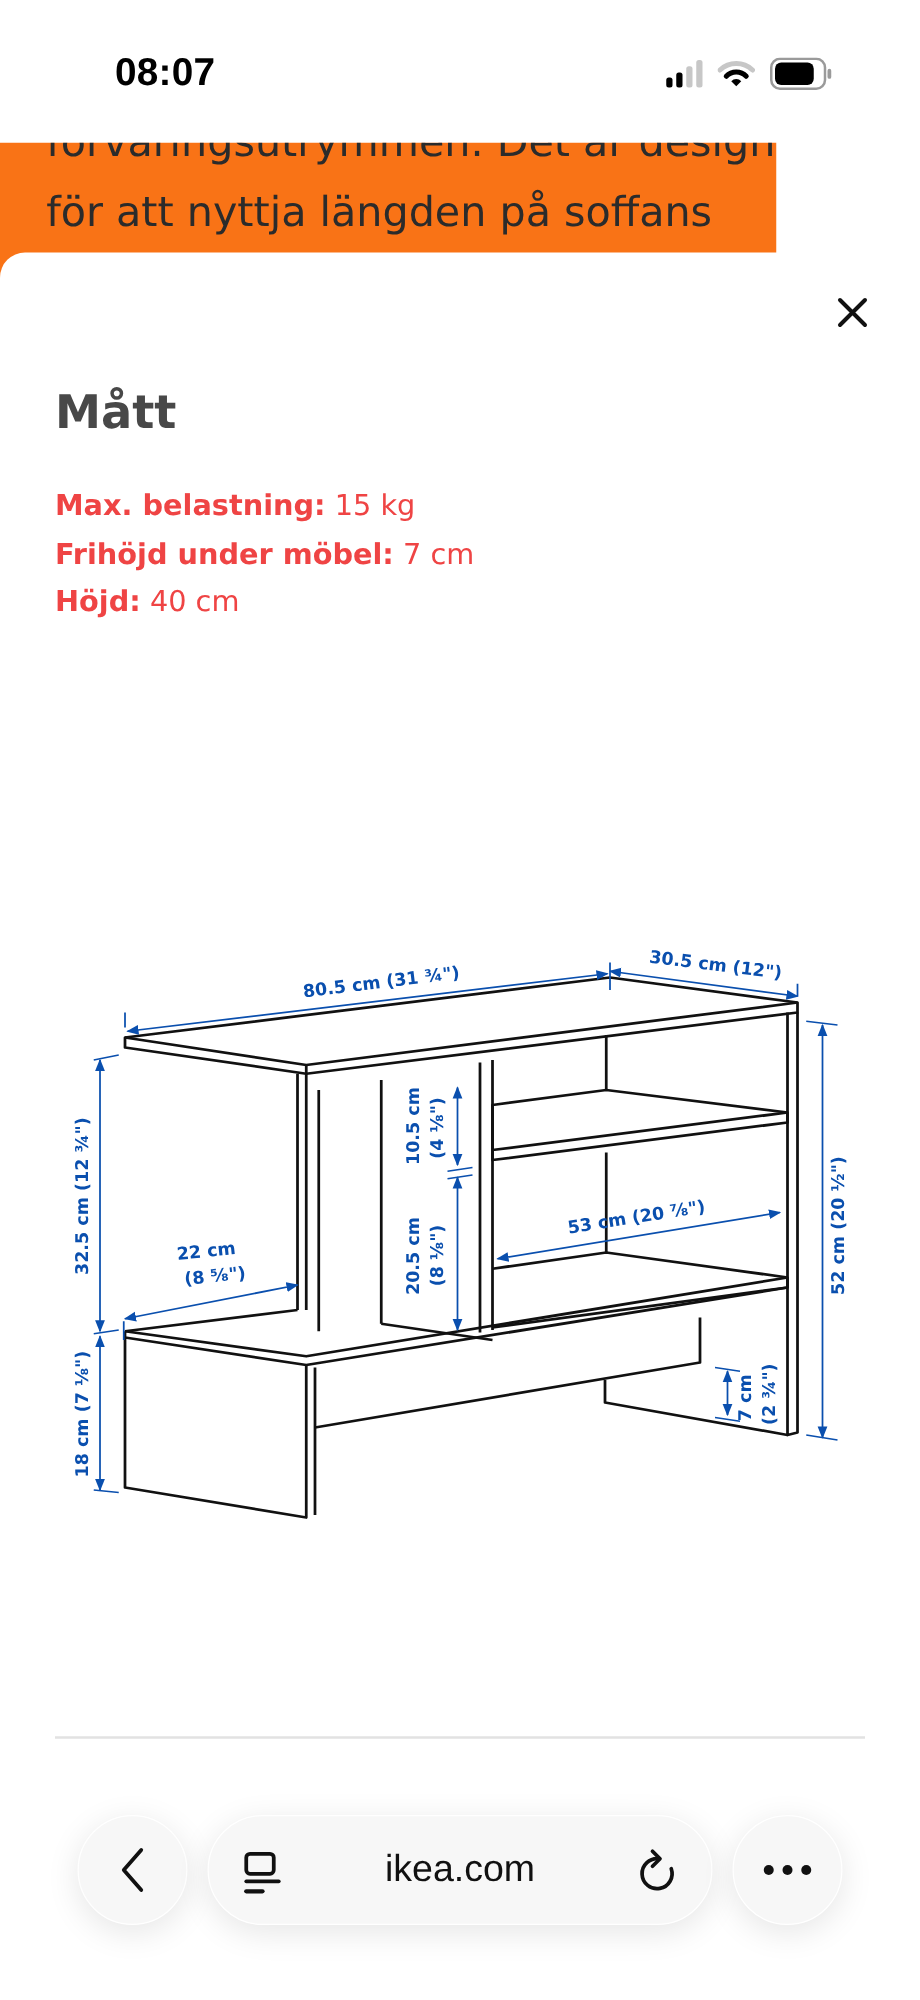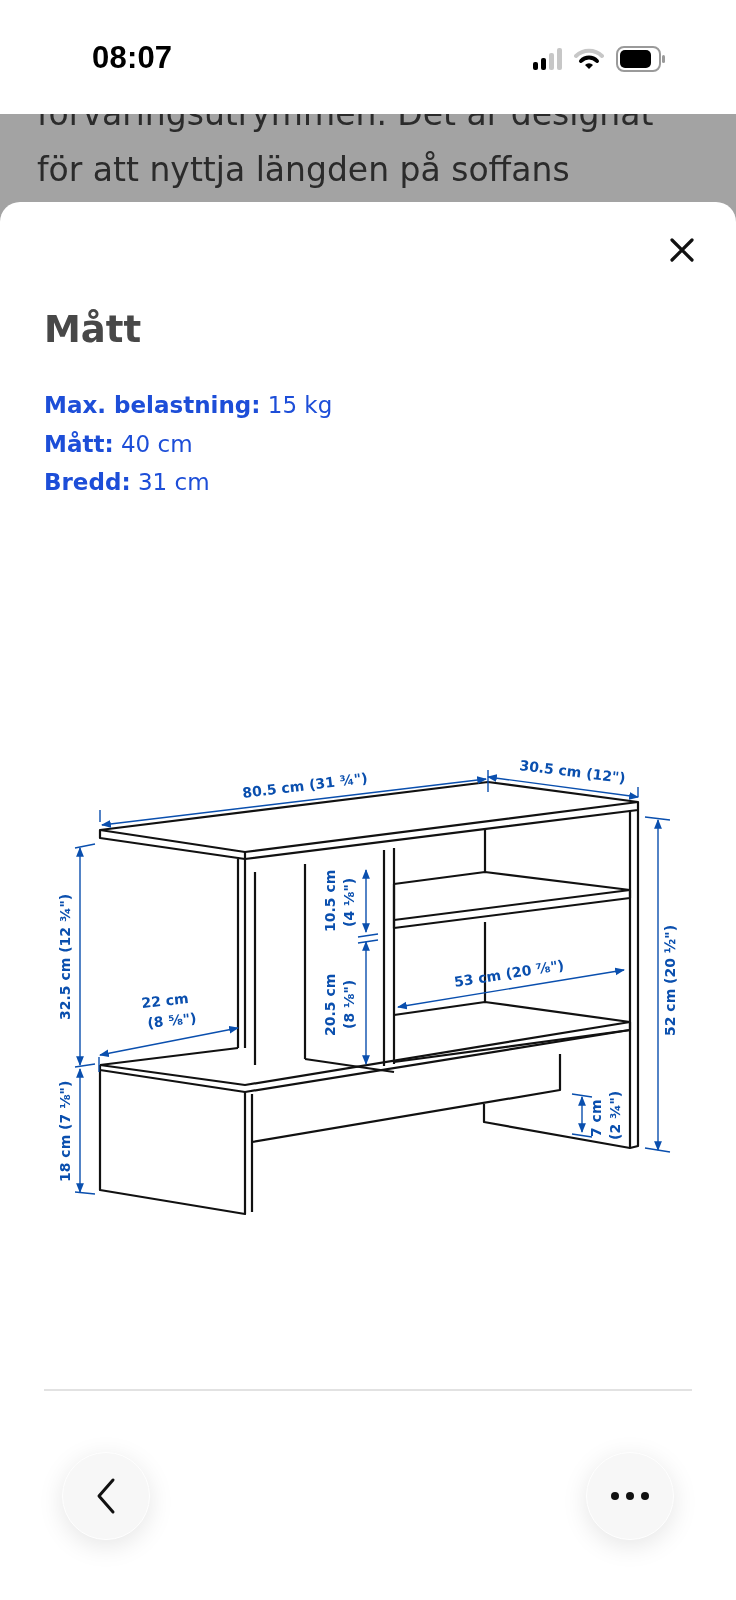--- a/index.html
+++ b/index.html
@@ -8,31 +8,31 @@
 
   
   .status-bar { position: absolute; top: 0; left: 0; width: 736px; height: 114px; background: #ffffff; z-index: 3; }
   .status-time { position: absolute; left: 92px; top: 40px; font-family: "Liberation Sans", sans-serif; font-weight: 700; font-size: 31px; color: #000; letter-spacing: 0.2px; }
   .status-icons { position: absolute; right: 70px; top: 46px; display: flex; align-items: center; gap: 12px; }
   .signal { display: flex; align-items: flex-end; gap: 3px; height: 22px; }
   .signal span { width: 5px; border-radius: 2px; background: #000; }
   .signal span.dim { background: #c7c7c7; }
 
   
-  .backdrop { position: absolute; top: 114px; left: 0; width: 736px; height: 110px; background: #a3a3a3; overflow: hidden; z-index: 1; text-align: center; }
+  .backdrop { position: absolute; top: 114px; left: 0; width: 621px; height: 110px; background: #f97316; overflow: hidden; z-index: 1; text-align: center; }
   .backdrop-line { position: absolute; left: 37px; font-family: "DejaVu Sans", sans-serif; font-size: 33px; color: #2b2b2b; white-space: nowrap; }
   .backdrop-line.l1 { top: -20px; }
   .backdrop-line.l2 { top: 36px; }
 
   
   .sheet { position: absolute; top: 202px; left: 0; width: 736px; height: 1106px; background: #ffffff; border-radius: 20px 20px 0 0; z-index: 2; }
   .close-btn { position: absolute; right: 36px; top: 30px; width: 36px; height: 36px; cursor: pointer; }
   .title { position: absolute; left: 44px; top: 106px; font-family: "DejaVu Sans", sans-serif; font-weight: 700; font-size: 37px; color: #484848; }
   .specs { position: absolute; left: 44px; top: 184px; list-style: none; }
-  .specs li { font-family: "DejaVu Sans", sans-serif; font-size: 23px; line-height: 38.5px; color: #1d4ed8; white-space: nowrap; }
+  .specs li { font-family: "DejaVu Sans", sans-serif; font-size: 23px; line-height: 38.5px; color: #ef4444; white-space: nowrap; }
   .specs .k { font-weight: 700; }
   .diagram { position: absolute; left: 50px; top: 540px; width: 640px; height: 480px; }
   .divider { position: absolute; left: 44px; top: 1187px; width: 648px; height: 2px; background: #e2e2e2; }
 
   
   .toolbar { position: absolute; left: 0; top: 1400px; width: 736px; height: 200px; background: linear-gradient(#ffffff00, #ffffff 30%); z-index: 4; }
   .tb-btn { position: absolute; background: #f7f7f7; border: 1px solid #ffffff; box-shadow: 0 6px 26px rgba(0,0,0,0.10); display: flex; align-items: center; justify-content: center; cursor: pointer; }
   .back-btn { left: 62px; top: 52px; width: 88px; height: 88px; border-radius: 50%; }
   .more-btn { left: 586px; top: 52px; width: 88px; height: 88px; border-radius: 50%; }
   .url-bar { left: 166px; top: 52px; width: 404px; height: 88px; border-radius: 44px; }
@@ -74,22 +74,22 @@
   <div class="close-btn">
     <svg width="36" height="36" viewBox="0 0 36 36">
       <path d="M8 8 L28 28 M28 8 L8 28" stroke="#111" stroke-width="3.2" stroke-linecap="round"></path>
     </svg>
   </div>
 
   <h1 class="title">Mått</h1>
 
   <ul class="specs">
     <li><span class="k">Max. belastning:</span> <span>15 kg</span></li>
-    <li><span class="k">Mått:</span> <span>40 cm</span></li>
-    <li><span class="k">Bredd:</span> <span>31 cm</span></li>
+    <li><span class="k">Frihöjd under möbel:</span> <span>7 cm</span></li>
+    <li><span class="k">Höjd:</span> <span>40 cm</span></li>
   </ul>
 
   <svg class="diagram" viewBox="50 740 640 480" width="640" height="480">
     <defs>
       <marker id="arr" viewBox="0 0 10 10" refX="9" refY="5" markerWidth="7" markerHeight="7" orient="auto-start-reverse">
         <path d="M0 1 L10 5 L0 9 Z" fill="#0a4fae"></path>
       </marker>
     </defs>
     <g stroke="#111" stroke-width="2.2" fill="none" stroke-linejoin="round">
 
@@ -162,20 +162,32 @@
 
   <div class="divider"></div>
 </div>
 
 <div class="toolbar">
   <div class="tb-btn back-btn">
     <svg width="26" height="40" viewBox="0 0 26 40">
       <path d="M20 4 L6 20 L20 36" stroke="#111" stroke-width="3" fill="none" stroke-linecap="round" stroke-linejoin="round"></path>
     </svg>
   </div>
+  <div class="tb-btn url-bar">
+    <svg class="reader-icon" width="34" height="36" viewBox="0 0 34 36">
+      <rect x="4" y="2" width="22" height="16" rx="3" fill="none" stroke="#111" stroke-width="3"></rect>
+      <path d="M4 24 H30" stroke="#111" stroke-width="3" stroke-linecap="round"></path>
+      <path d="M4 32 H17" stroke="#111" stroke-width="3.4" stroke-linecap="round"></path>
+    </svg>
+    <span class="url-text">ikea.com</span>
+    <svg class="reload-icon" width="34" height="38" viewBox="0 0 34 38">
+      <path d="M18 8 A12 12 0 1 0 28 16" stroke="#111" stroke-width="3" fill="none" stroke-linecap="round"></path>
+      <path d="M13 2 L19 8 L13 14" stroke="#111" stroke-width="3" fill="none" stroke-linecap="round" stroke-linejoin="round"></path>
+    </svg>
+  </div>
   <div class="tb-btn more-btn">
     <svg width="40" height="10" viewBox="0 0 40 10">
       <circle cx="5" cy="5" r="4" fill="#111"></circle>
         <circle cx="20" cy="5" r="4" fill="#111"></circle>
         <circle cx="35" cy="5" r="4" fill="#111"></circle>
     </svg>
   </div>
 </div>
 
 </body></html>

